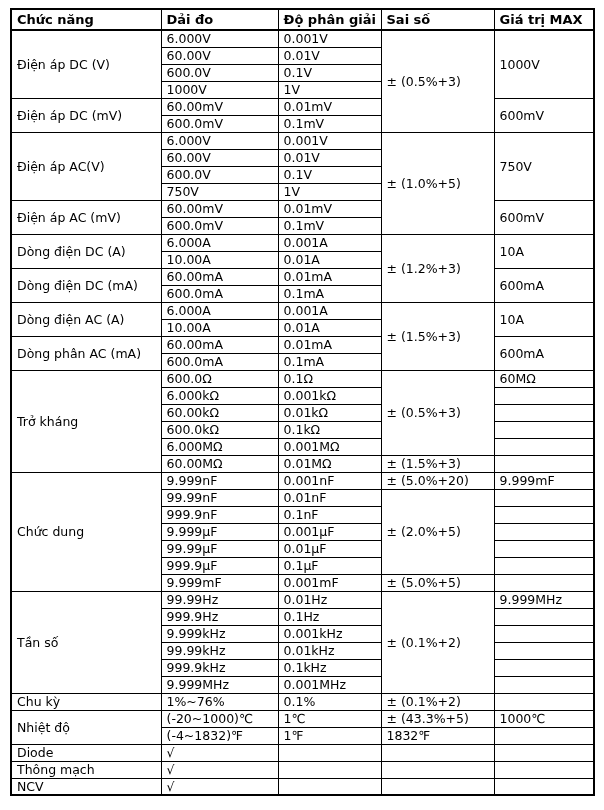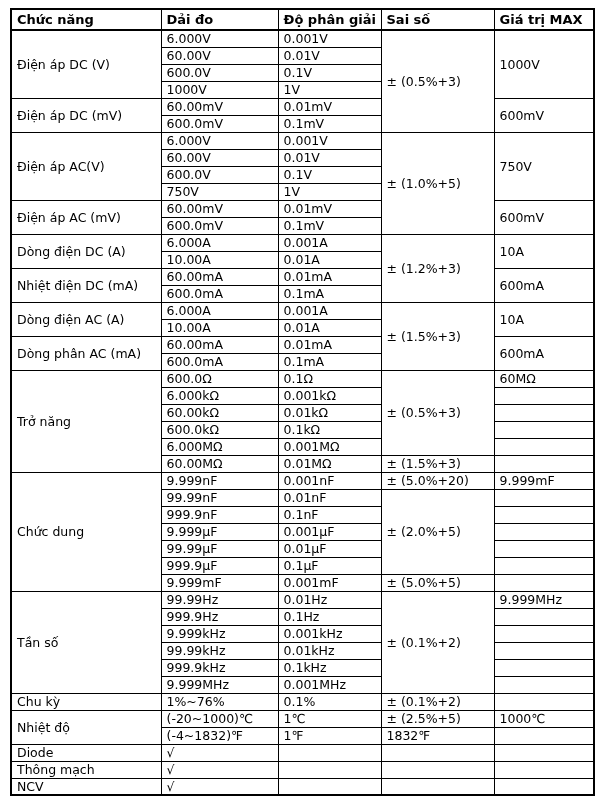--- a/index.html
+++ b/index.html
@@ -130,21 +130,21 @@
           <td>6.000A</td>
           <td>0.001A</td>
           <td rowspan="4">± (1.2%+3)</td>
           <td rowspan="2">10A</td>
         </tr>
         <tr>
           <td>10.00A</td>
           <td>0.01A</td>
         </tr>
         <tr>
-          <td rowspan="2" class="fn">Nhiệt điện DC (mA)</td>
+          <td rowspan="2" class="fn">Dòng điện DC (mA)</td>
           <td>60.00mA</td>
           <td>0.01mA</td>
           <td rowspan="2">600mA</td>
         </tr>
         <tr>
           <td>600.0mA</td>
           <td>0.1mA</td>
         </tr>
         <tr>
           <td rowspan="2" class="fn">Dòng điện AC (A)</td>
@@ -161,21 +161,21 @@
           <td rowspan="2" class="fn">Dòng phân AC (mA)</td>
           <td>60.00mA</td>
           <td>0.01mA</td>
           <td rowspan="2">600mA</td>
         </tr>
         <tr>
           <td>600.0mA</td>
           <td>0.1mA</td>
         </tr>
         <tr>
-          <td rowspan="6" class="fn">Trở năng</td>
+          <td rowspan="6" class="fn">Trở kháng</td>
           <td>600.0Ω</td>
           <td>0.1Ω</td>
           <td rowspan="5">± (0.5%+3)</td>
           <td>60MΩ</td>
         </tr>
         <tr>
           <td>6.000kΩ</td>
           <td>0.001kΩ</td>
           <td></td>
         </tr>
@@ -275,21 +275,21 @@
           <td class="fn">Chu kỳ</td>
           <td>1%~76%</td>
           <td>0.1%</td>
           <td>± (0.1%+2)</td>
           <td></td>
         </tr>
         <tr>
           <td rowspan="2" class="fn">Nhiệt độ</td>
           <td>(-20~1000)℃</td>
           <td>1℃</td>
-          <td>± (2.5%+5)</td>
+          <td>± (43.3%+5)</td>
           <td>1000℃</td>
         </tr>
         <tr>
           <td>(-4~1832)℉</td>
           <td>1℉</td>
           <td>1832℉</td>
           <td></td>
         </tr>
         <tr>
           <td class="fn">Diode</td>

